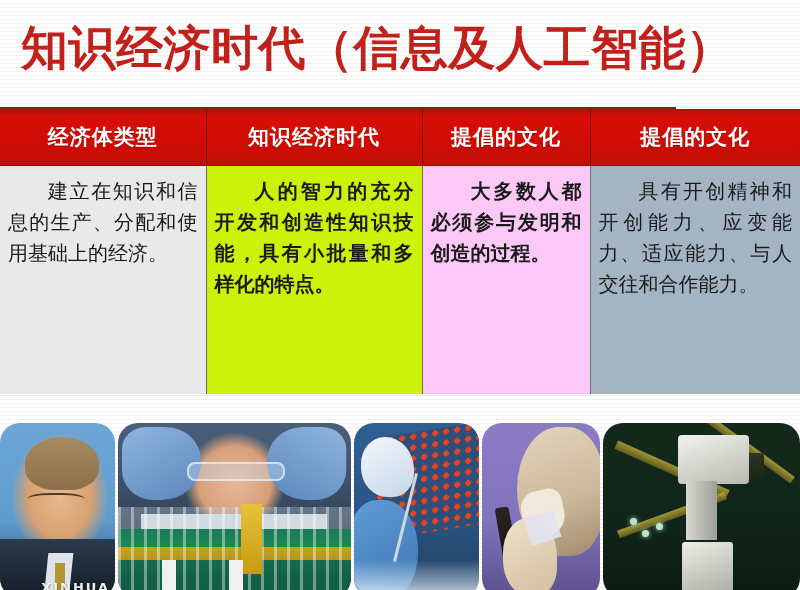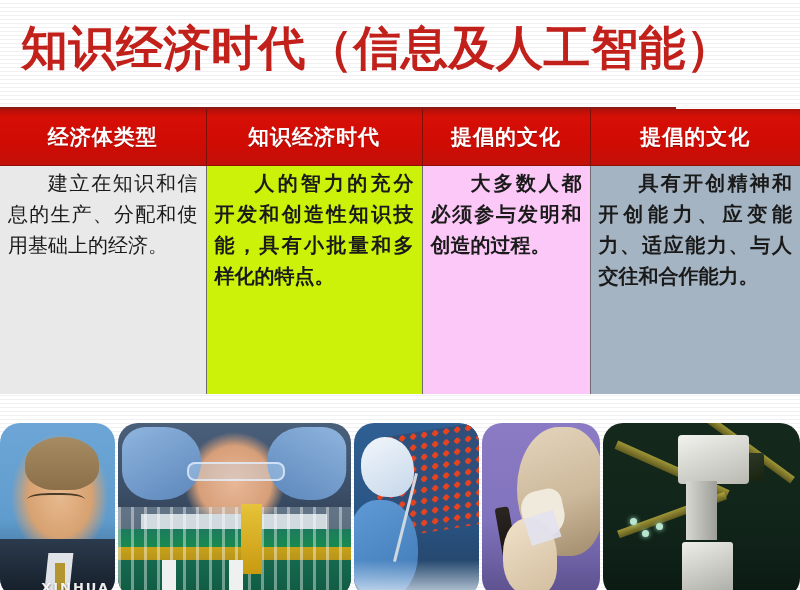--- a/index.html
+++ b/index.html
@@ -85,37 +85,37 @@
     letter-spacing: 1px;
     border-right: 1px solid #7d1109;
     border-bottom: 1px solid #8e1008;
     text-shadow: 0 1px 1px rgba(0,0,0,.25);
   }
   .tbl thead th:last-child { border-right: none; margin-top: 25px; }
 
   
   .tbl tbody td {
     vertical-align: top;
-    padding: 2px 8px 8px 8px;
+    padding: 10px 8px 8px 8px;
     font-family: "DejaVu Sans", "Liberation Sans", sans-serif;
     font-size: 20px;
     line-height: 31px;
     color: #1a1a1a;
     text-align: justify;
     text-justify: inter-ideograph;
     text-indent: 2em;
     border-right: 1px solid #6d6d6d;
     height: 229px;
   }
   .tbl tbody td:last-child { border-right: none; }
 
   .cell-economy  { background: #e9e9e9; }
   .cell-mode     { background: #ccf20a; font-weight: bold; }
   .cell-labor    { background: #fcc8f8; font-weight: bold; }
-  .cell-culture  { background: #a4b4c3; font-weight: bold; }
+  .cell-culture  { background: #a4b4c3; }
 
   .cell-labor    { font-size: 20px; }
 
   
   .photo-strip {
     position: absolute;
     left: 0; top: 423px;
     width: 800px;
     height: 167px;
     display: flex;

